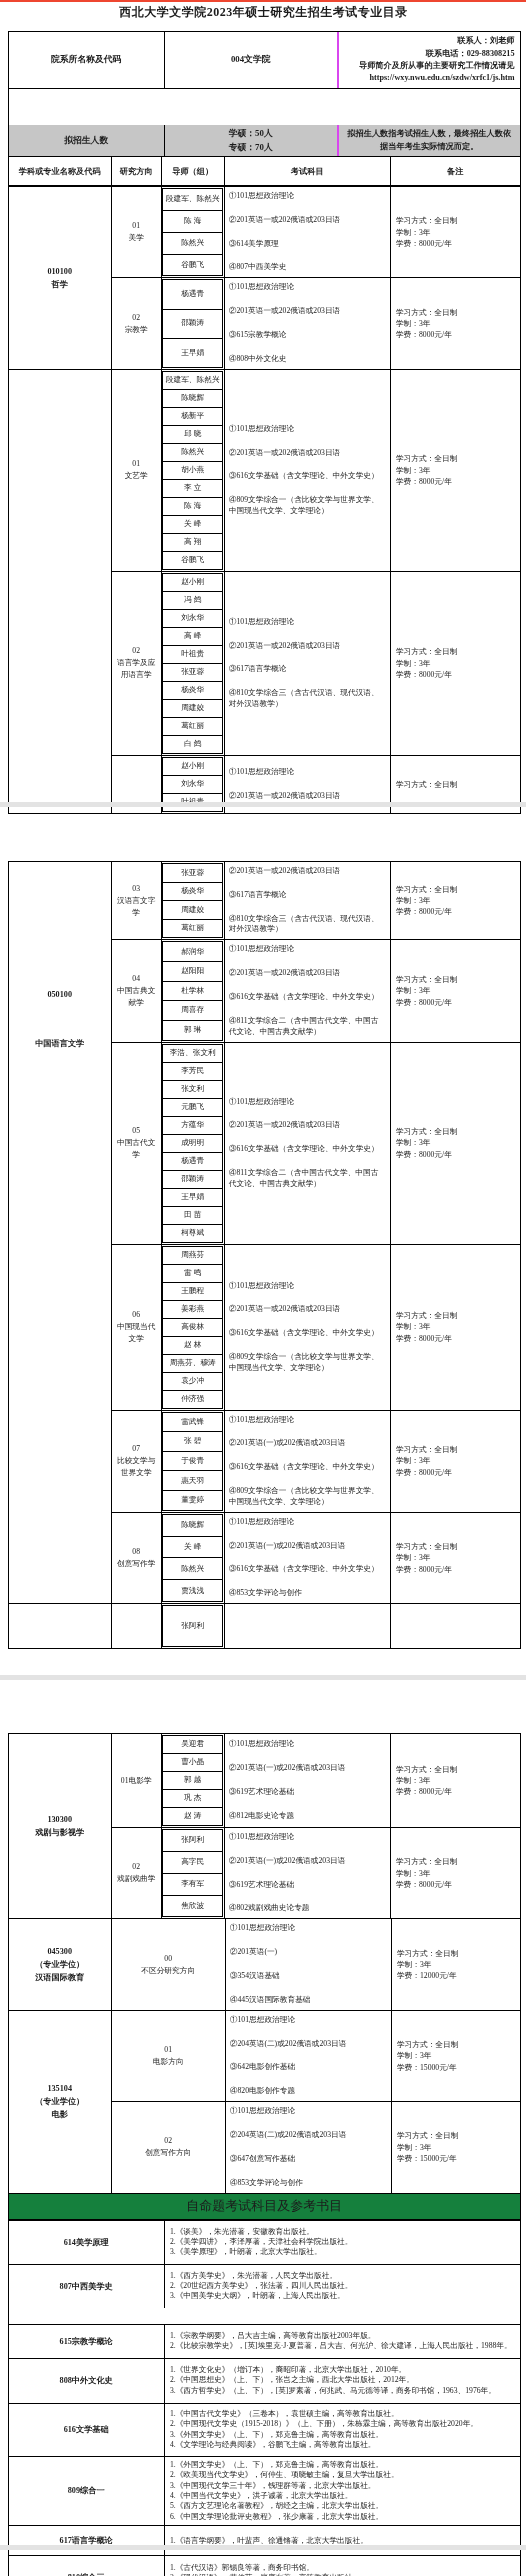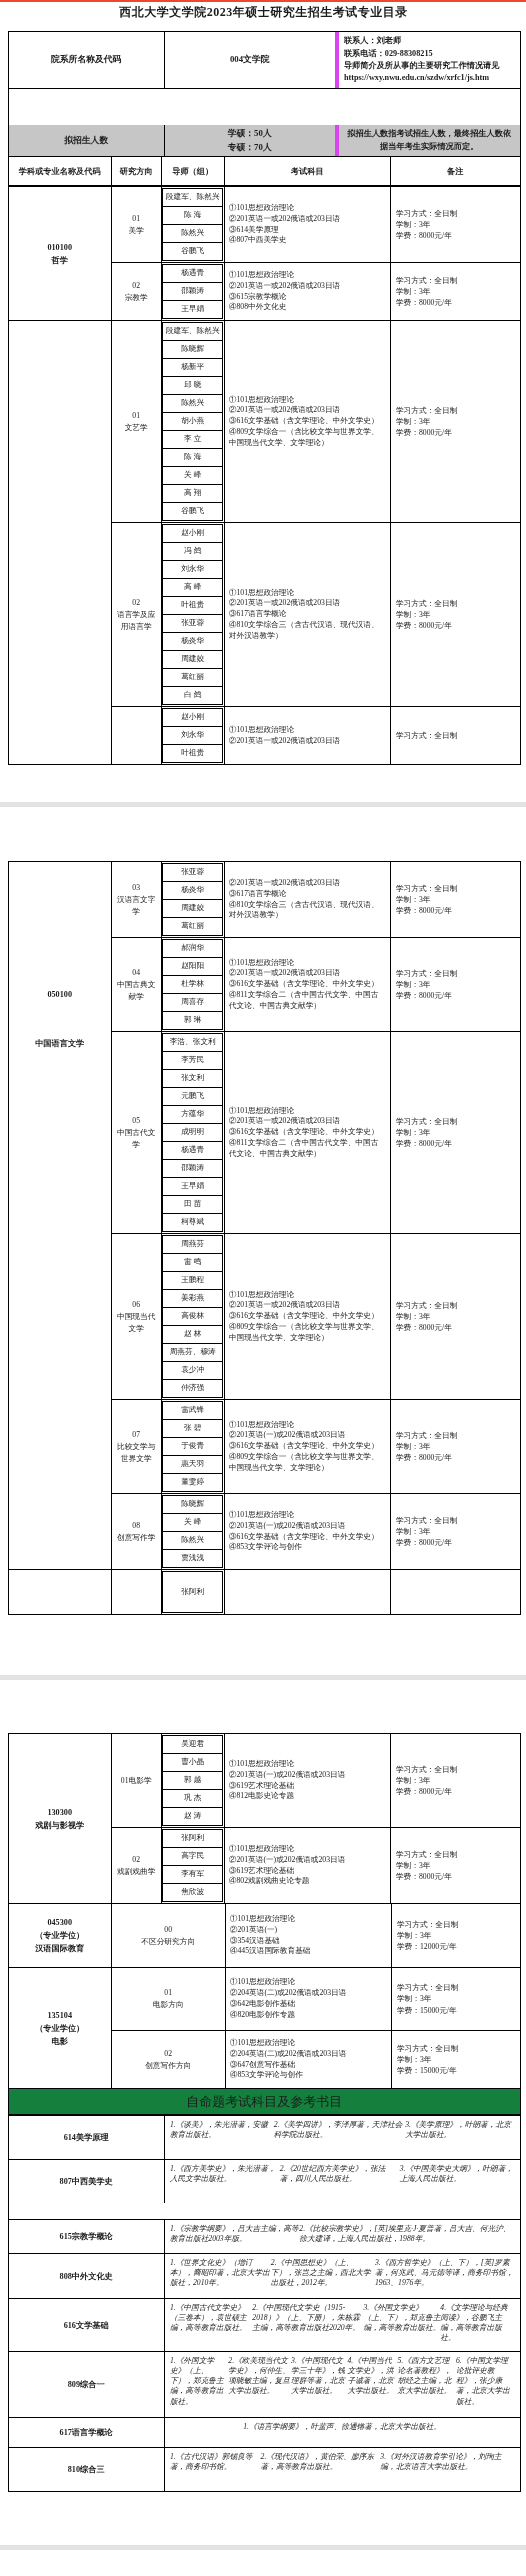--- a/index.html
+++ b/index.html
@@ -13,23 +13,23 @@
   .doc-title{
     position:absolute; left:0; top:4.1px; width:100%;
     text-align:center; font-size:12px; font-weight:bold; letter-spacing:0.5px;
   }
   .page{position:absolute; left:7.7px; width:511px; border:1.5px solid #000; background:#fff;}
   .sep-bar{position:absolute; left:0; width:100%; height:5.2px; background:#e3e3e3;}
 
   
   .inforow{display:flex; border-bottom:1px solid #000;}
   .inforow:last-of-type{border-bottom:1px solid #000;}
-  .ic{box-sizing:border-box; display:flex; flex-direction:column; justify-content:center;}
+  .ic{box-sizing:border-box; display:flex; flex-direction:column; justify-content:center;text-align:right;}
   .ic1{width:156px; border-right:1px solid #000; align-items:center; font-weight:bold; font-size:8.8px; text-align:center;}
-  .ic2{width:174px; border-right:4px solid #d946ef; align-items:center; font-weight:bold; font-size:8.8px; text-align:right; line-height:13.4px;}
+  .ic2{width:174px; border-right:2px solid #d946ef; align-items:center; font-weight:bold; font-size:8.8px; text-align:right; line-height:13.4px;}
   .ic3{flex:1; padding:3.1px 5.2px; font-weight:bold; font-size:8.2px; line-height:12.4px;}
   .ic3.center{align-items:center; text-align:center;}
   .gray{background:#c6c6c6;}
   .colhead{display:flex; border-bottom:1px solid #000; font-weight:bold; font-size:8.2px;}
   .colhead .hc{box-sizing:border-box; display:flex;align-items:center;justify-content:center; text-align:center; min-height:28px;}
   .hc1{width:103px;border-right:1px solid #000;}
   .hc2{width:50px;border-right:1px solid #000;}
   .hc3{width:63px;border-right:1px solid #000;}
   .hc4{width:166px;border-right:1px solid #000;}
   .hc5{flex:1;}
@@ -56,42 +56,42 @@
     display:flex; flex-direction:column; padding:1px 0;}
   .tutor{
     box-sizing:border-box; flex:1; margin:0 0.5px; border:1px solid #000;
     display:flex; align-items:center; justify-content:center;
     text-align:center; min-height:19px; line-height:10.3px; background:#fff;
   }
   .tutor + .tutor{margin-top:-1px;}
   .exam{
     box-sizing:border-box; width:166px; border-right:1px solid #000;
     display:flex; flex-direction:column; justify-content:center;
-    padding:4.1px 4.1px; line-height:10.8px;
+    padding:4.1px 4.1px; line-height:10.8px;gap:13px;
   }
   .note{
     box-sizing:border-box; flex:1;
     display:flex; flex-direction:column; justify-content:center;
     padding:4.1px 5.2px; line-height:11.3px;
   }
   
   .banner{
     border-top:1.5px solid #000; border-bottom:1.5px solid #000; background:#15803d;
     display:flex; align-items:center; justify-content:center;
     min-height:25px; font-weight:normal; font-size:13px;
   }
   .ref-row{display:flex; border-top:1px solid #000;}
   .ref-sub{
     box-sizing:border-box; width:156px; border-right:1px solid #000;
     display:flex; align-items:center; justify-content:center;
     font-weight:bold; font-size:8.2px; text-align:center; padding:2.1px;
   }
   .ref-items{
-    box-sizing:border-box; flex:1; display:flex; flex-direction:row; justify-content:center;
-    padding:3.6px 5.2px; line-height:10.3px;font-style:italic;
+    box-sizing:border-box; flex:1; display:flex; flex-direction:column; justify-content:center;
+    padding:3.6px 5.2px; line-height:10.3px;
   }
 </style>
 </head>
 <body>
 
 <div class="canvas">
   <div class="topline"></div>
   <div class="doc-title">西北大学文学院2023年硕士研究生招生考试专业目录</div>
   <div id="pages">
       <div class="page" style="top: 31px;">

